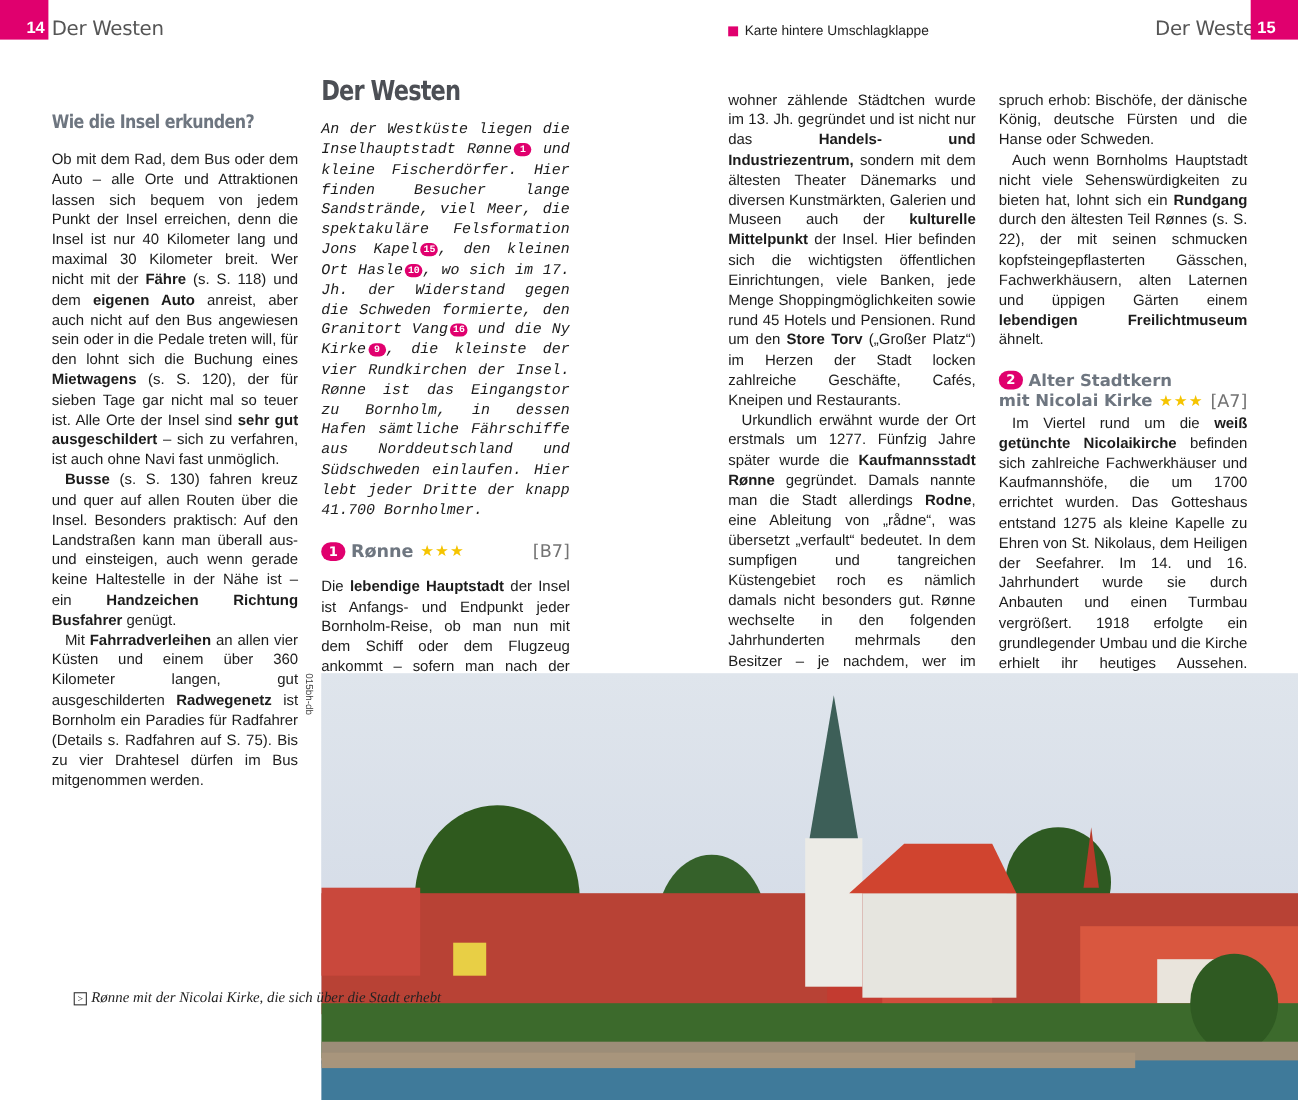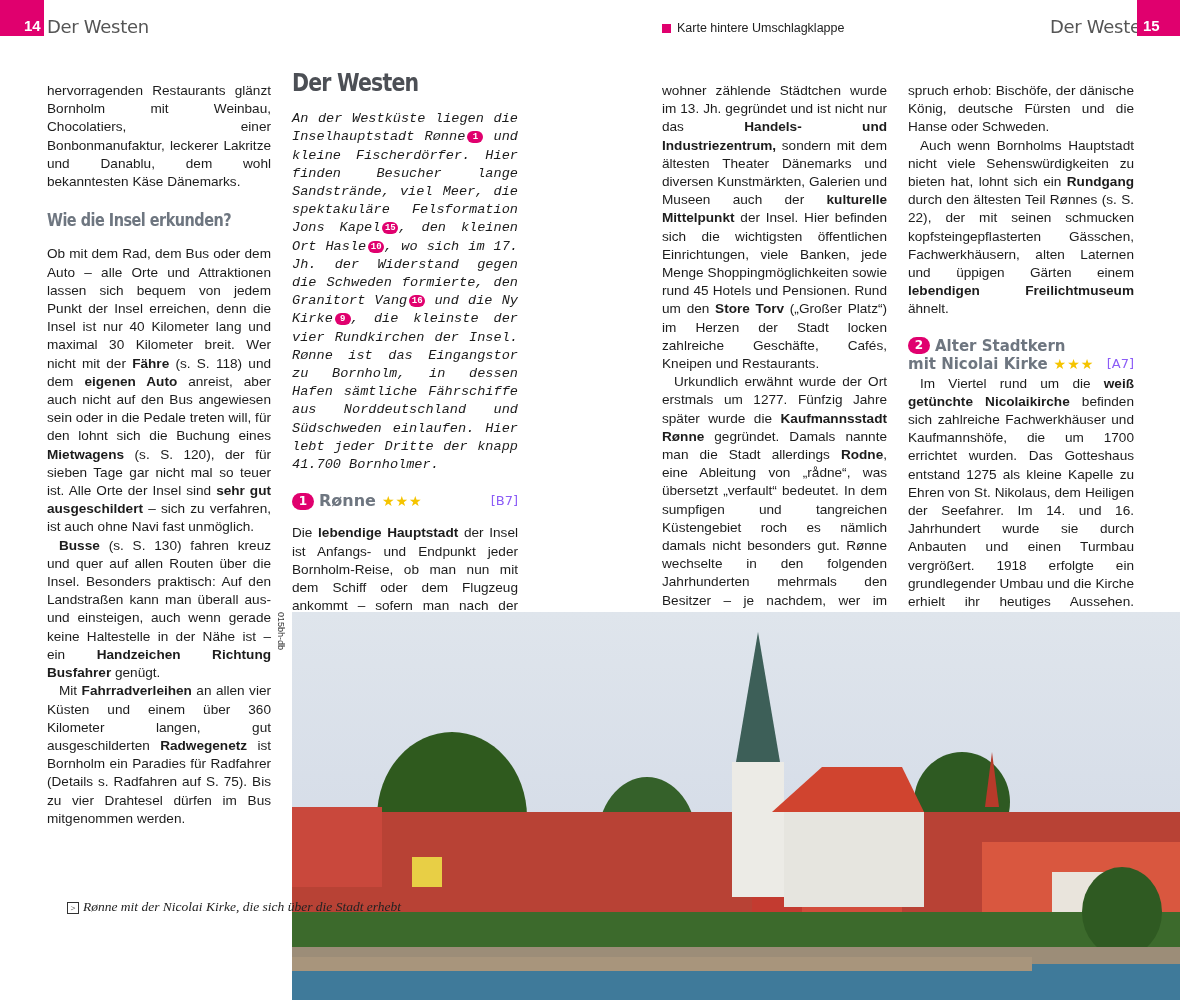--- a/index.html
+++ b/index.html
@@ -48,21 +48,21 @@
   .poi-head {
     display: flex; align-items: center; justify-content: space-between;
     font-family: "DejaVu Sans", sans-serif; color: #6e7680; font-weight: bold; font-size: 16px;
   }
   .poi-head .left { display: flex; align-items: center; }
   .poi-num {
     display: inline-block; background: #e0006e; color: #fff; border-radius: 10px;
     width: 22px; height: 17px; line-height: 17px; text-align: center; font-size: 12px; margin-right: 5px;
   }
   .stars { color: #f5c400; font-size: 14px; letter-spacing: 1px; margin-left: 6px; }
-  .grid { color: #8b5cf6; font-weight: normal; font-size: 13px; }
+  .grid { color: #737373; font-weight: normal; font-size: 16px; }
 
   
   .photo {
     position: absolute; left: 292px; top: 612px; width: 888px; height: 388px; overflow: hidden;
     background: linear-gradient(#dfe5ec 0%, #d6dde8 55%, #c8d3e0 70%);
   }
   .credit {
     position: absolute; left: 276px; top: 612px; font-size: 9px; color: #333;
     writing-mode: vertical-rl; font-family: "Liberation Sans", sans-serif;
   }
@@ -83,21 +83,20 @@
 <span class="running-head" style="left:47px;">Der Westen</span>
 <div class="map-ref">
   <span class="sq"></span>
   <span>Karte hintere Umschlagklappe</span>
 </div>
 <span class="running-head" style="left:1050px;">Der Westen</span>
 <div class="pnum-box" style="left:1137px;"></div>
 <span class="pnum" style="left:1143px;">15</span>
 
 <div class="col" style="left:47px; top:82px; width:224px;">
-  <p>hervorragenden Restaurants glänzt Bornholm mit Weinbau, Chocolatiers, einer Bonbonmanufaktur, leckerer Lakritze und Danablu, dem wohl bekanntesten Käse Dänemarks.</p>
   <div class="section-h" style="margin:20px 0 16px;">Wie die Insel erkunden?</div>
   <p id="c1p2"><span>Ob mit dem Rad, dem Bus oder dem Auto – alle Orte und Attraktionen lassen sich bequem von jedem Punkt der Insel erreichen, denn die Insel ist nur 40 Kilometer lang und maximal 30 Kilometer breit. Wer nicht mit der </span><b>Fähre</b><span> (s. S. 118) und dem </span><b>eigenen Auto</b><span> anreist, aber auch nicht auf den Bus angewiesen sein oder in die Pedale treten will, für den lohnt sich die Buchung eines </span><b>Mietwagens</b><span> (s. S. 120), der für sieben Tage gar nicht mal so teuer ist. Alle Orte der Insel sind </span><b>sehr gut ausgeschildert</b><span> – sich zu verfahren, ist auch ohne Navi fast unmöglich.</span></p>
   <p class="indent"><b>Busse</b><span> (s. S. 130) fahren kreuz und quer auf allen Routen über die Insel. Besonders praktisch: Auf den Landstraßen kann man überall aus- und einsteigen, auch wenn gerade keine Haltestelle in der Nähe ist – ein </span><b>Handzeichen Richtung Busfahrer</b><span> genügt.</span></p>
   <p class="indent"><span>Mit </span><b>Fahrradverleihen</b><span> an allen vier Küsten und einem über 360 Kilometer langen, gut ausgeschilderten </span><b>Radwegenetz</b><span> ist Bornholm ein Paradies für Radfahrer (Details s. Radfahren auf S. 75). Bis zu vier Drahtesel dürfen im Bus mitgenommen werden.</span></p>
 </div>
 
 <div class="col" style="left:292px; top:74px; width:226px;">
   <div class="main-title" style="margin-bottom:18px;">Der Westen</div>
   <p class="intro"><span>An der Westküste liegen die Inselhauptstadt Rønne</span><span class="marker">1</span><span> und kleine Fischerdörfer. Hier finden Besucher lange Sandstrände, viel Meer, die spektakuläre Felsformation Jons Kapel</span><span class="marker">15</span><span>, den kleinen Ort Hasle</span><span class="marker">10</span><span>, wo sich im 17. Jh. der Widerstand gegen die Schweden formierte, den Granitort Vang</span><span class="marker">16</span><span> und die Ny Kirke</span><span class="marker">9</span><span>, die kleinste der vier Rundkirchen der Insel. Rønne ist das Eingangstor zu Bornholm, in dessen Hafen sämtliche Fährschiffe aus Norddeutschland und Südschweden einlaufen. Hier lebt jeder Dritte der knapp 41.700 Bornholmer.</span></p>
   <div class="poi-head" style="margin:18px 0 14px;">

